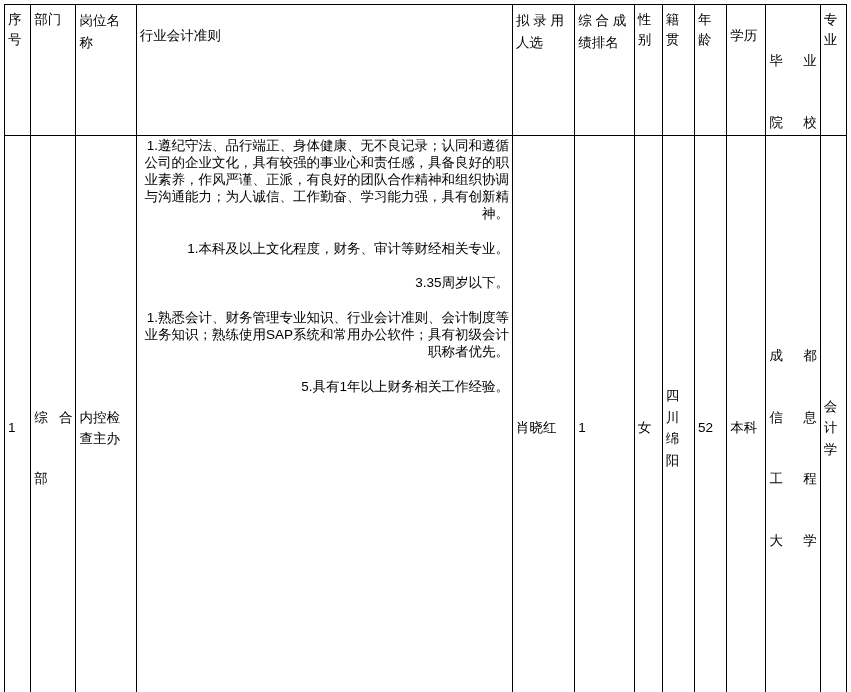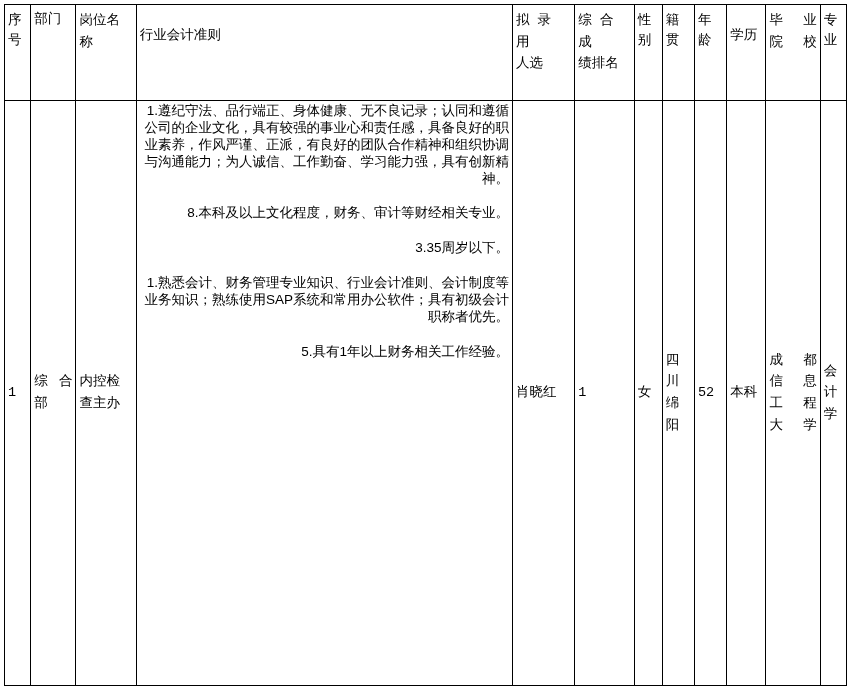--- a/index.html
+++ b/index.html
@@ -63,35 +63,35 @@
     text-align: right;
   }
   .req-cell p {
     margin: 0 0 18px 0;
   }
   .req-cell p:last-child {
     margin-bottom: 0;
   }
   .cell-left {
     text-align: left;
-    font-family: Liberation Mono, monospace;
   }
   .stack {
     line-height: 1.6;
   }
   .stack span {
     display: block;
   }
   .colwrap {
     line-height: 1.6;
     text-align: justify;
     text-align-last: justify;
   }
   .colwrap span {
     display: block;
+    margin-top: 40px;
   }
 </style>
 </head>
 <body>
 
 <div class="page">
   <table class="jobtable">
     <colgroup>
       <col style="width:26px">
       <col style="width:45px">
@@ -189,21 +189,21 @@
         </div>
       </td>
       <td class="cell-left">
         <div class="stack">
           <span>内控检</span>
           <span>查主办</span>
         </div>
       </td>
       <td class="req-cell">
         <p>1.遵纪守法、品行端正、身体健康、无不良记录；认同和遵循公司的企业文化，具有较强的事业心和责任感，具备良好的职业素养，作风严谨、正派，有良好的团队合作精神和组织协调与沟通能力；为人诚信、工作勤奋、学习能力强，具有创新精神。</p>
-        <p>8.本科及以上文化程度，财务、审计等财经相关专业。</p>
+        <p>1.本科及以上文化程度，财务、审计等财经相关专业。</p>
         <p>3.35周岁以下。</p>
         <p>1.熟悉会计、财务管理专业知识、行业会计准则、会计制度等业务知识；熟练使用SAP系统和常用办公软件；具有初级会计职称者优先。</p>
         <p>5.具有1年以上财务相关工作经验。</p>
       </td>
       <td class="cell-left">肖晓红</td>
       <td class="cell-left">1</td>
       <td class="cell-left">女</td>
       <td class="cell-left">
         <div class="stack">
           <span>四</span>

